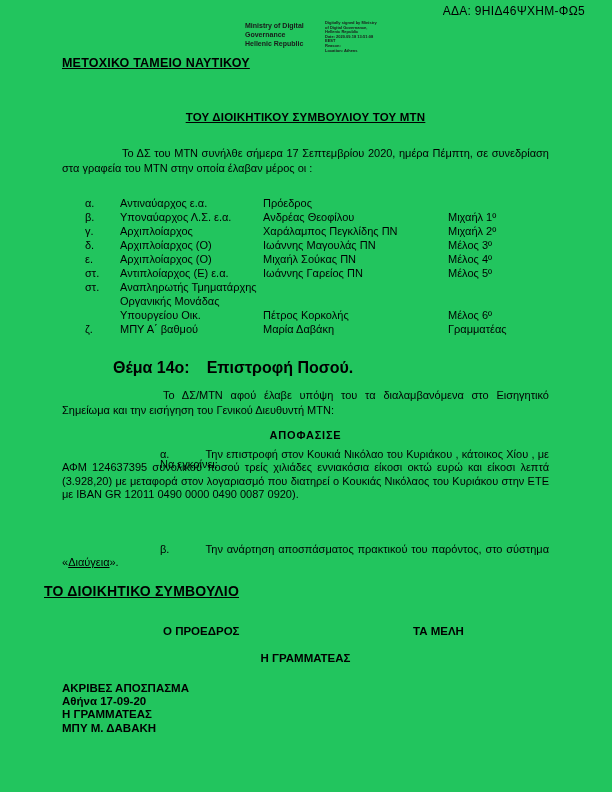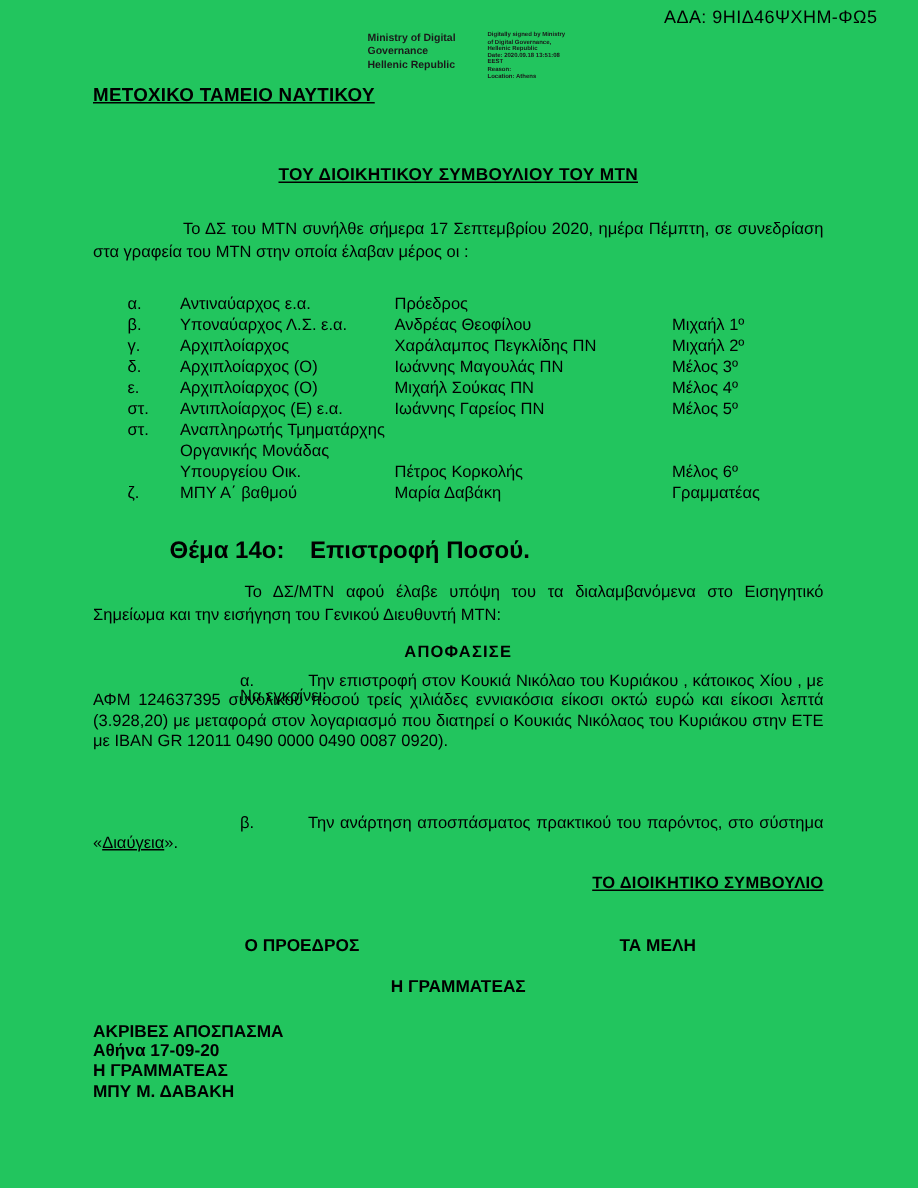--- a/index.html
+++ b/index.html
@@ -39,22 +39,22 @@
   #apofasise { position:absolute; top:429px; left:62px; width:487px; text-align:center;
     font-size:11px; font-weight:bold; letter-spacing:0.8px; }
 
   #na-egkrinei { position:absolute; top:458px; left:160px; font-size:11px; }
 
   .item { font-size:11px; line-height:13.4px; text-align:justify; text-indent:98px; }
   #item-a { position:absolute; top:448px; left:62px; width:487px; }
   #item-b { position:absolute; top:543px; left:62px; width:487px; }
   .tab { display:inline-block; width:36px; }
 
-  #board-title { position:absolute; top:583px; left:62px; width:487px; text-align:right;
-    font-size:11px; font-weight:bold; letter-spacing:0.2px; }
+  #board-title { position:absolute; top:583px; left:44px; width:487px; text-align:left;
+    font-size:14px; font-weight:bold; letter-spacing:0.2px; }
 
   #sig-row { position:absolute; top:625px; left:0; width:612px; height:14px;
     font-size:11.5px; font-weight:bold; }
   #sig-president { position:absolute; left:163px; }
   #sig-members { position:absolute; left:413px; }
 
   #sig-sec { position:absolute; top:652px; left:62px; width:487px; text-align:center;
     font-size:11.5px; font-weight:bold; }
 
   #bottom-block { position:absolute; top:682px; left:62px;

